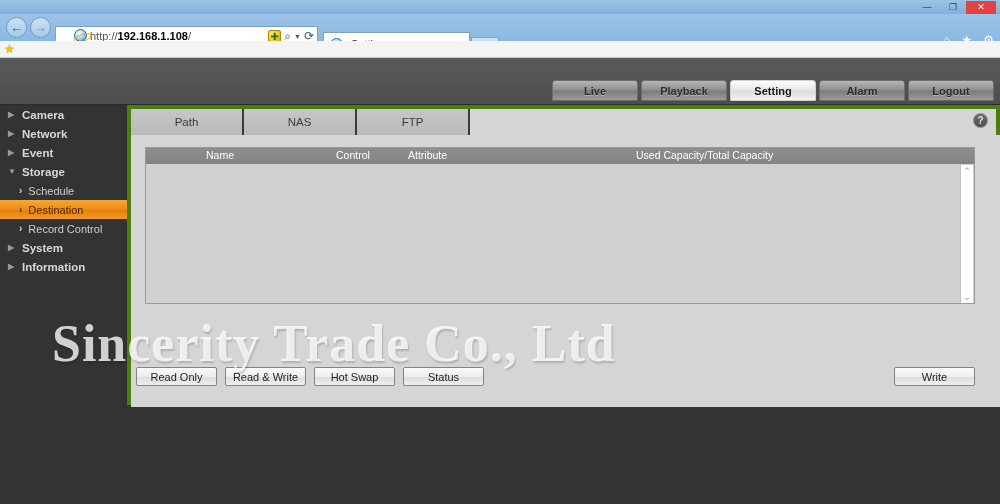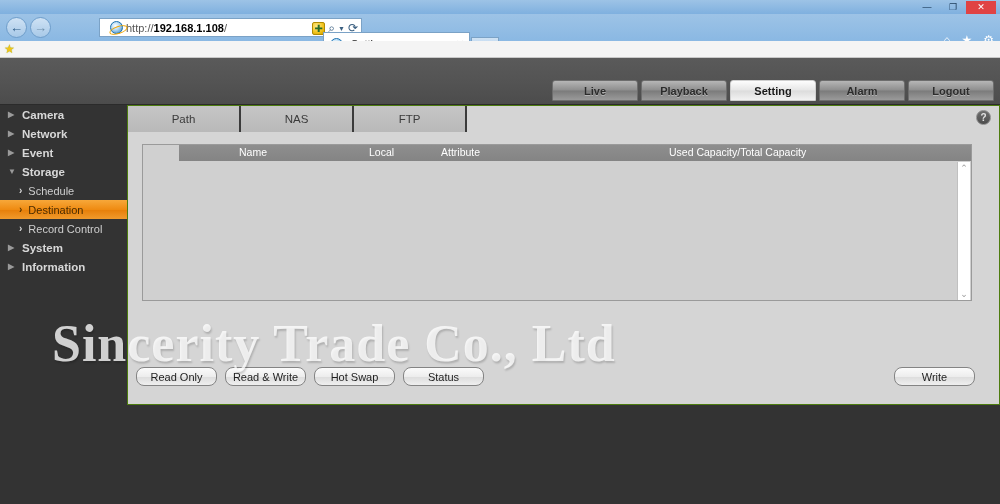--- a/index.html
+++ b/index.html
@@ -31,23 +31,23 @@
   }
   .nav-arrow {
     position: absolute; top: 3px; width: 21px; height: 21px; border-radius: 50%;
     border: 1px solid #6f9ecb; background: linear-gradient(to bottom,#cfe2f4,#a8c9e8);
     color: #2c5b87; font-size: 13px; display:flex; align-items:center; justify-content:center;
   }
   .nav-back { left: 6px; }
   .nav-fwd { left: 30px; color:#6f90ab; }
 
   .addrbar {
-    position: absolute; left: 55px; top: 4px; width: 263px; height: 19px;
+    position: absolute; left: 55px; top: 12px; width: 263px; height: 19px;
     background: #ffffff; border: 1px solid #7ba2c6;
-    display: flex; align-items: center; padding: 0 8px; margin-left: 44px;
+    display: flex; align-items: center; padding: 0 16px;
   }
   .ie-mini {
     width: 13px; height: 13px; border-radius: 50%;
     background: radial-gradient(circle at 40% 35%, #fff 0%, #b9dcf5 40%, #2a7fc4 100%);
     border: 1px solid #1a6fae; position: relative; flex: 0 0 auto; margin: 0 3px 0 2px;
   }
   .ie-mini::after {
     content:""; position:absolute; left:-2px; top:4px; width:17px; height:6px;
     border: 1px solid #f0a500; border-radius: 50%; transform: rotate(-18deg);
   }
@@ -122,21 +122,21 @@
   }
   .side-sub .chev { color: #d8d8d8; font-size: 10px; margin-right: 6px; font-weight: bold; }
   .side-sub.active {
     background: linear-gradient(to bottom, #f7a83a 0%, #ef8b12 50%, #e67e08 51%, #f09a2c 100%);
     color: #4a2c00;
   }
   .side-sub.active .chev { color: #5a3500; }
 
   .panel {
     position: absolute; left: 127px; top: 47px; width: 873px; height: 300px;
-    background: #d5d5d5; border: 1px solid #4d7c0f;
+    background: #d5d5d5; border: 4px solid #4d7c0f;
   }
   .subtabs { position: absolute; left: 0; top: 0; height: 26px; display: flex; }
   .subtab {
     width: 113px; height: 26px;
     background: linear-gradient(to bottom, #c6c6c6 0%, #b9b9b9 100%);
     border-right: 2px solid #3b3b3b;
     font-size: 11.5px; color: #3b3b3b;
     display: flex; align-items: center; justify-content: center;
   }
   .subtab.active {
@@ -146,21 +146,21 @@
   .help-icon {
     position: absolute; right: 8px; top: 4px; width: 15px; height: 15px; border-radius: 50%;
     background: linear-gradient(to bottom, #6e6e6e, #4d4d4d); border: 1px solid #8c8c8c;
     color: #e2e2e2; font-size: 10px; font-weight: bold;
     display: flex; align-items: center; justify-content: center;
   }
   .panel-body { position: absolute; left: 0; top: 26px; width: 871px; height: 272px; background: #d5d5d5; }
 
   .table-wrap {
     position: absolute; left: 14px; top: 12px; width: 830px; height: 157px;
-    border: 1px solid #9a9a9a; background: #d0d0d0; padding-left: 36px;
+    border: 1px solid #9a9a9a; background: #d0d0d0;
   }
   .table-head {
     height: 16px; background: linear-gradient(to bottom,#8e8e8e,#848484);
     display: flex; align-items: center; font-size: 10.5px; color: #ffffff;
     position: relative;
   }
   .th { position: absolute; top: 1px; }
   .th-name { left: 60px; }
   .th-status { left: 190px; }
   .th-attr { left: 262px; }
@@ -168,21 +168,21 @@
   .table-rows { height: 139px; background: #d0d0d0; }
 
   .vscroll {
     position: absolute; right: 1px; top: 17px; width: 13px; height: 138px;
     background: #ffffff; border-left: 1px solid #c0c0c0;
     display: flex; flex-direction: column; justify-content: space-between; align-items: center;
   }
   .vscroll .arrow { font-size: 9px; color: #9a9a9a; padding: 1px 0; }
 
   .btn {
-    height: 19px; border: 1px solid #848484; border-radius: 8px;
+    height: 19px; border: 1px solid #848484; border-radius: 2px;
     background: linear-gradient(to bottom, #fbfbfb 0%, #ededed 50%, #dcdcdc 51%, #efefef 100%);
     font-size: 11px; color: #1e1e1e;
     display: flex; align-items: center; justify-content: center;
   }
   .btn-row { position: absolute; left: 136px; top: 309px; display: flex; gap: 8px; }
   .btn-row .btn { width: 81px; }
   .btn-format { position: absolute; left: 894px; top: 309px; width: 81px; }
 
   .watermark {
     position: absolute; left: 52px; top: 256px; width: 900px;
@@ -299,21 +299,21 @@
         <div class="subtab">NAS</div>
         <div class="subtab">FTP</div>
       </div>
       <div class="help-icon">?</div>
 
       <div class="panel-body">
 
         <div class="table-wrap">
           <div class="table-head">
             <span class="th th-name">Name</span>
-            <span class="th th-status">Local</span>
+            <span class="th th-status">Control</span>
             <span class="th th-attr">Attribute</span>
             <span class="th th-cap">Used Capacity/Total Capacity</span>
           </div>
           <div class="table-rows"></div>
           <div class="vscroll">
             <span class="arrow">⌃</span>
             <span class="arrow">⌄</span>
           </div>
         </div>
 

